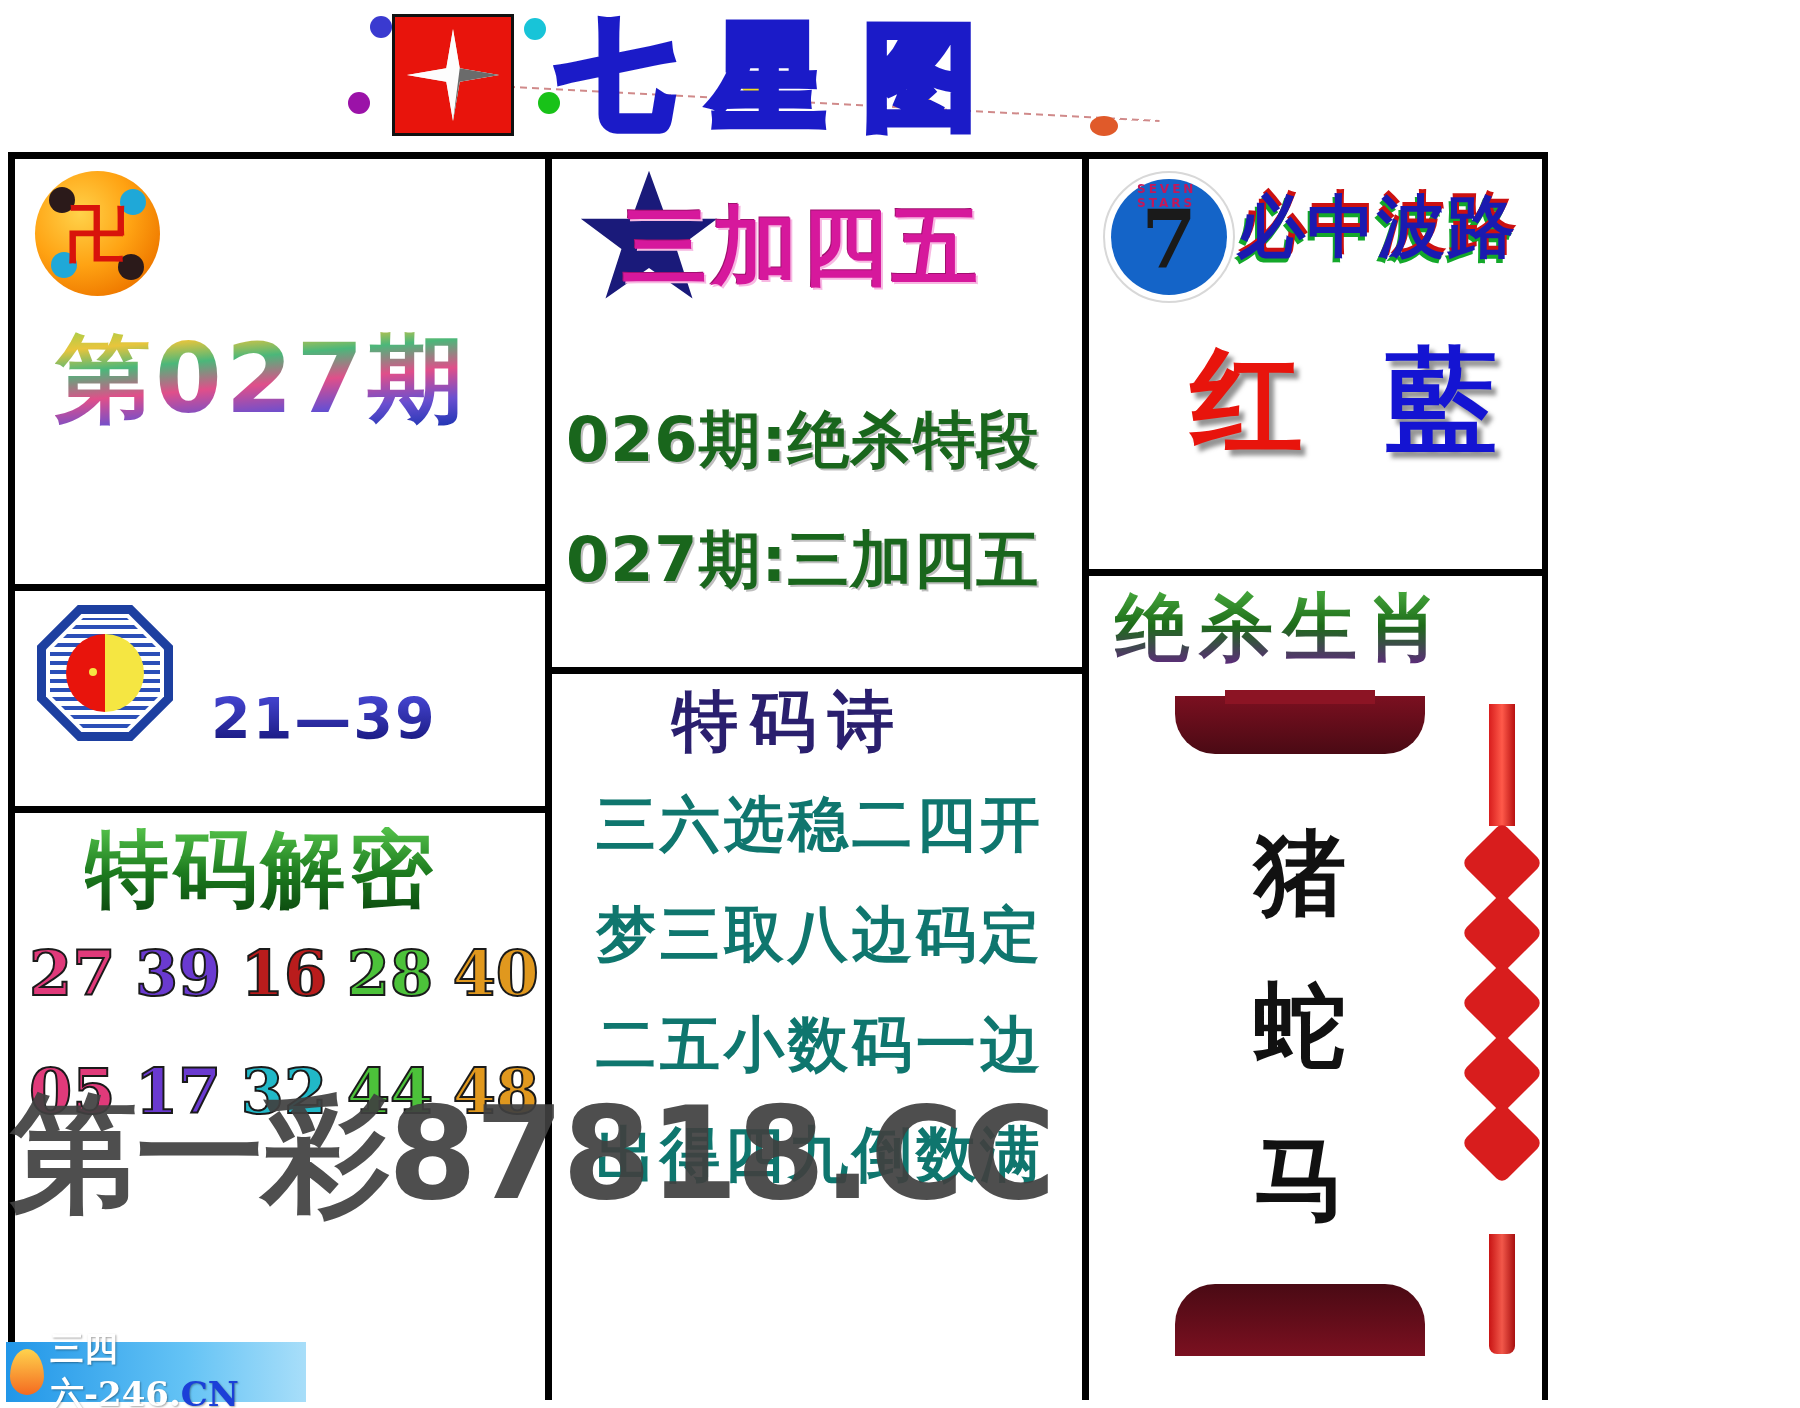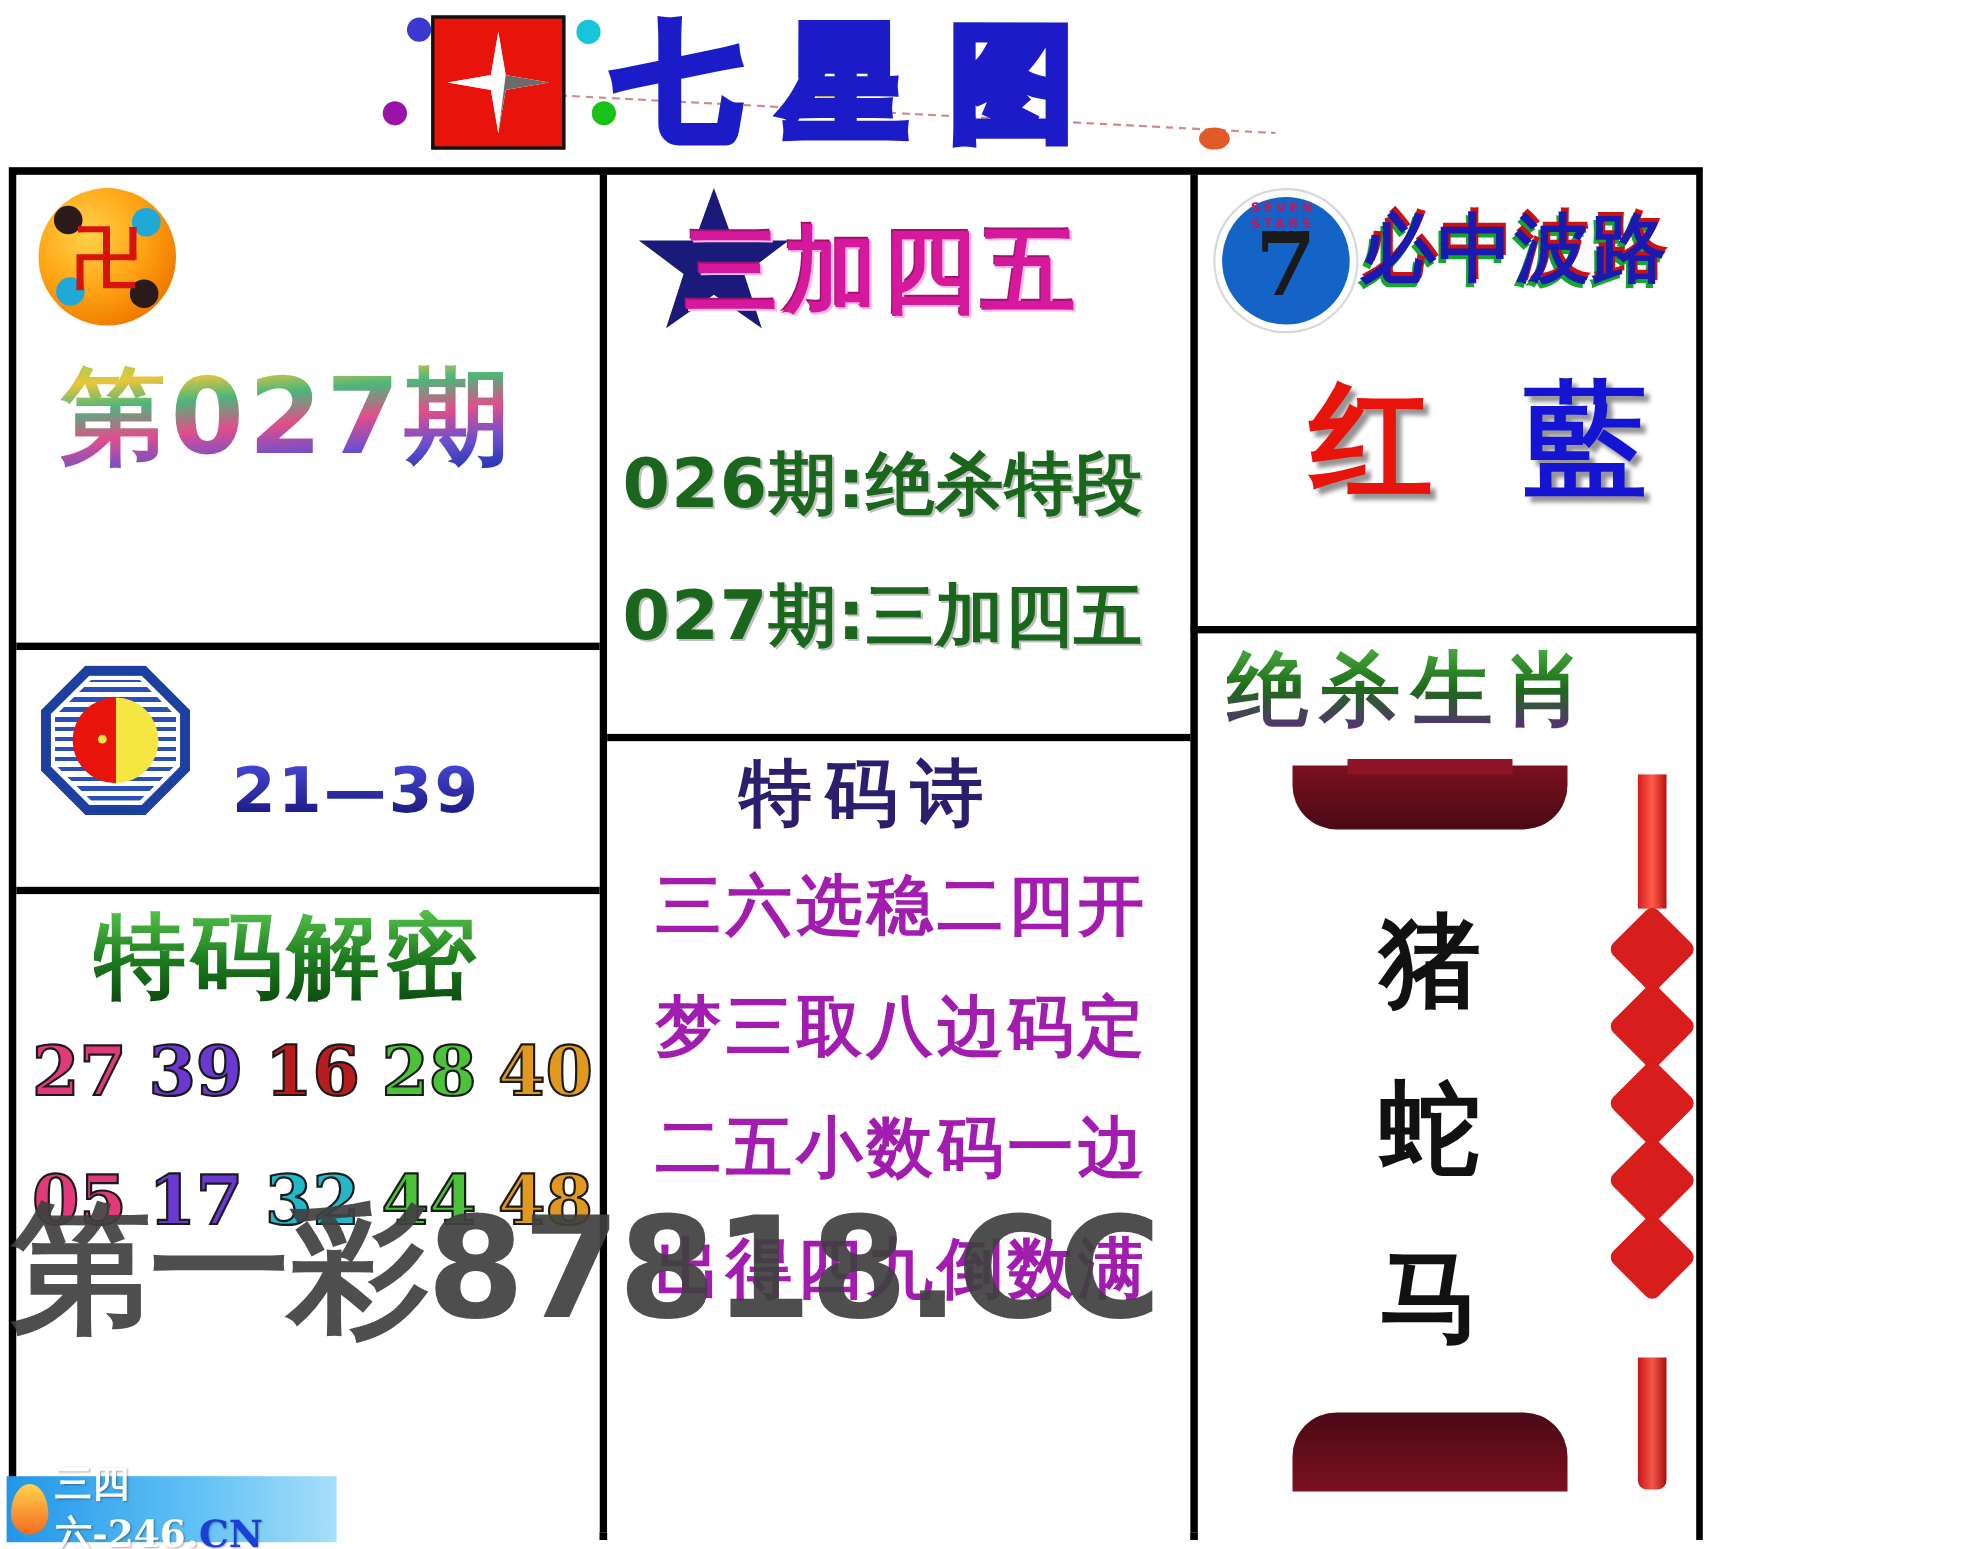--- a/index.html
+++ b/index.html
@@ -103,21 +103,21 @@
      text-shadow:2px 2px 0 rgba(0,0,0,.25);}
   #dline1{top:250px;}
   #dline2{top:370px;}
 
   
   #cellE{left:537px;top:515px;width:530px;height:726px;}
   #poemTitle{position:absolute;left:120px;top:14px;font-size:66px;font-weight:bold;
      letter-spacing:12px;color:#2a1f6e;line-height:1;
      font-family:"DejaVu Serif","Liberation Serif",serif;}
   .poemline{position:absolute;left:18px;width:500px;text-align:center;
-     font-size:60px;font-weight:bold;color:#a21caf;letter-spacing:4px;line-height:1;
+     font-size:60px;font-weight:bold;color:#0f766e;letter-spacing:4px;line-height:1;
      font-family:"DejaVu Serif","Liberation Serif",serif;}
   #p1{top:120px;} #p2{top:230px;} #p3{top:340px;} #p4{top:450px;}
 
   
   #cellF{left:1074px;top:0;width:453px;height:410px;}
   #sevenLogo{position:absolute;left:14px;top:12px;width:128px;height:128px;border-radius:50%;
      background:#fff;border:2px solid #d8d8d8;}
   #sevenLogo .ring{position:absolute;inset:6px;border-radius:50%;background:#1464c8;}
   #sevenLogo .seven{position:absolute;left:50%;top:52%;transform:translate(-50%,-50%);
      font-size:80px;font-weight:bold;color:#1a1a1a;line-height:1;

